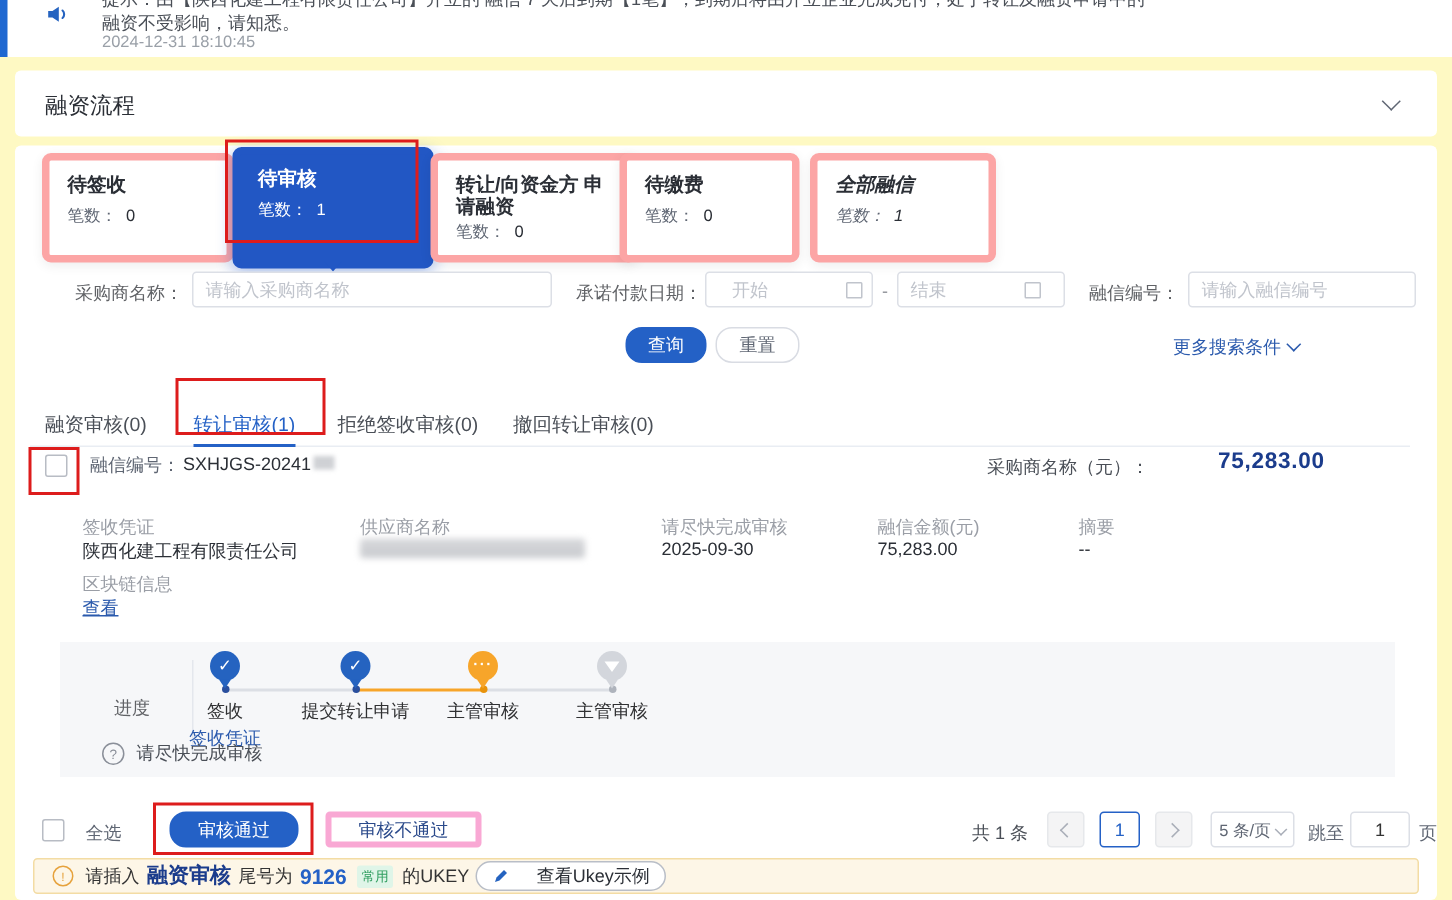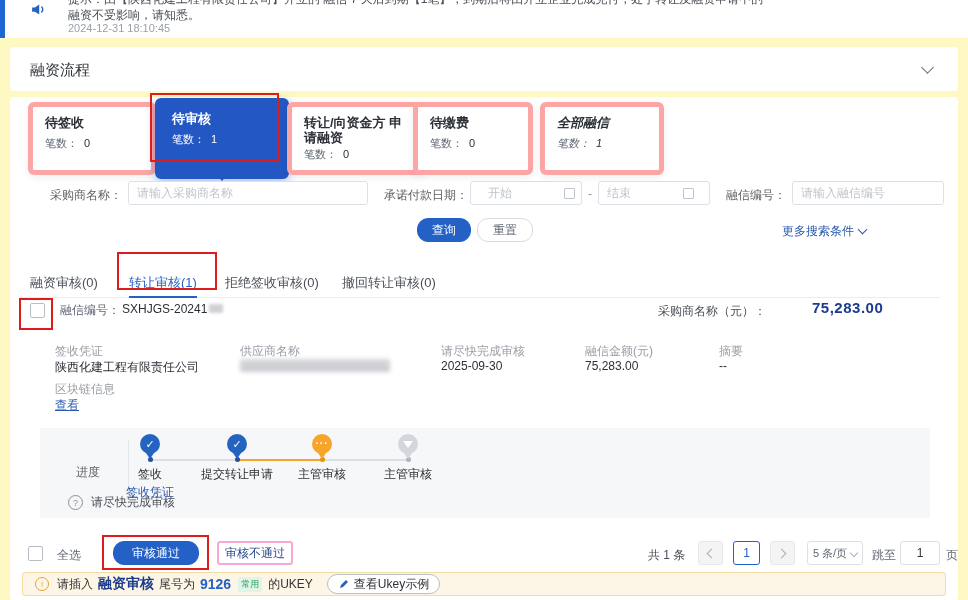--- a/index.html
+++ b/index.html
@@ -83,37 +83,37 @@
   .pin-dots{color:#fff;font-size:10px;font-weight:bold;letter-spacing:1px;line-height:1;}
   .funnel{display:inline-block;border-left:5px solid transparent;border-right:5px solid transparent;border-top:7px solid #fff;}
   .pstep-label{margin-top:12px;font-size:12px;color:#303133;white-space:nowrap;}
   .pstep-sublink{display:block;margin-top:1px;color:#2b5aad;cursor:pointer;font-size:12px;}
   .phint{position:absolute;left:28px;top:66px;display:flex;align-items:center;color:#4a4f57;}
   .q-icon{width:13px;height:13px;border:1px solid #8a8f99;border-radius:50%;color:#8a8f99;font-size:9px;display:flex;align-items:center;justify-content:center;margin-right:8px;}
 
   
   .ft-text{position:absolute;color:#5f6673;}
   .btn-approve{left:103px;width:86px;top:444px;}
-  .btn-reject{position:absolute;left:207px;top:444px;width:76px;height:24px;background:#fff;border:2px solid #f9a8d4;border-radius:3px;color:#2b4a8b;display:flex;align-items:center;justify-content:center;cursor:pointer;box-sizing:border-box;}
+  .btn-reject{position:absolute;left:207px;top:444px;width:104px;height:24px;background:#fff;border:4px solid #f9a8d4;border-radius:3px;color:#2b4a8b;display:flex;align-items:center;justify-content:center;cursor:pointer;box-sizing:border-box;}
   .pg-box{position:absolute;top:444px;height:24px;border-radius:3px;display:flex;align-items:center;justify-content:center;box-sizing:border-box;cursor:pointer;}
   .pg-nav{background:#f4f4f5;border:1px solid #e6e8eb;}
   .pg-nav .chev{width:6px;height:6px;border-color:#a9aeb8;}
   .pg-cur{background:#fff;border:1px solid #2461c6;color:#2461c6;}
   .pg-sel{background:#fff;border:1px solid #dcdfe6;color:#5f6673;font-size:11px;}
   .pg-sel .chev{width:5px;height:5px;margin-left:4px;vertical-align:2px;border-color:#a9aeb8;}
   .pg-input{background:#fff;border:1px solid #dcdfe6;color:#333;}
   .pg-input input{border:none;outline:none;width:30px;text-align:center;font-size:12px;font-family:inherit;color:#333;background:transparent;}
 
   
   .ukey{position:absolute;top:475px;left:12px;width:924px;height:24px;background:#fdf6e7;border:1px solid #f3dca4;border-radius:3px;display:flex;align-items:center;padding-left:12px;box-sizing:border-box;}
   .warn-icon{width:12px;height:12px;border:1px solid #e6a23c;border-radius:50%;color:#e6a23c;font-size:8px;display:flex;align-items:center;justify-content:center;margin-right:8px;flex:none;}
   .ukey .bank{font-size:14px;font-weight:bold;color:#1b3c8c;margin:0 5px;}
   .ukey .tail{font-size:14px;font-weight:bold;color:#2461c6;margin:0 5px;}
   .badge{background:#dff5e8;color:#2f9e5f;font-size:9px;padding:1px 3px;border-radius:2px;margin:0 6px 0 2px;}
-  .ukey-pill{display:flex;align-items:center;border:1px solid #b9bec7;border-radius:11px;background:#fff;height:18px;padding:0 10px;margin-left:14px;cursor:pointer;color:#2b2f36;}
+  .ukey-pill{display:flex;align-items:center;border:1px solid #b9bec7;border-radius:11px;background:#fff;height:18px;padding:0 10px;margin-left:4px;cursor:pointer;color:#2b2f36;gap:14px;}
   .ukey-pill svg{margin-right:4px;}
 
   
   .red-box{position:absolute;border:2px solid #dd1c1c;z-index:50;pointer-events:none;}
 </style>
 </head>
 <body>
 
 <div class="page">
 

